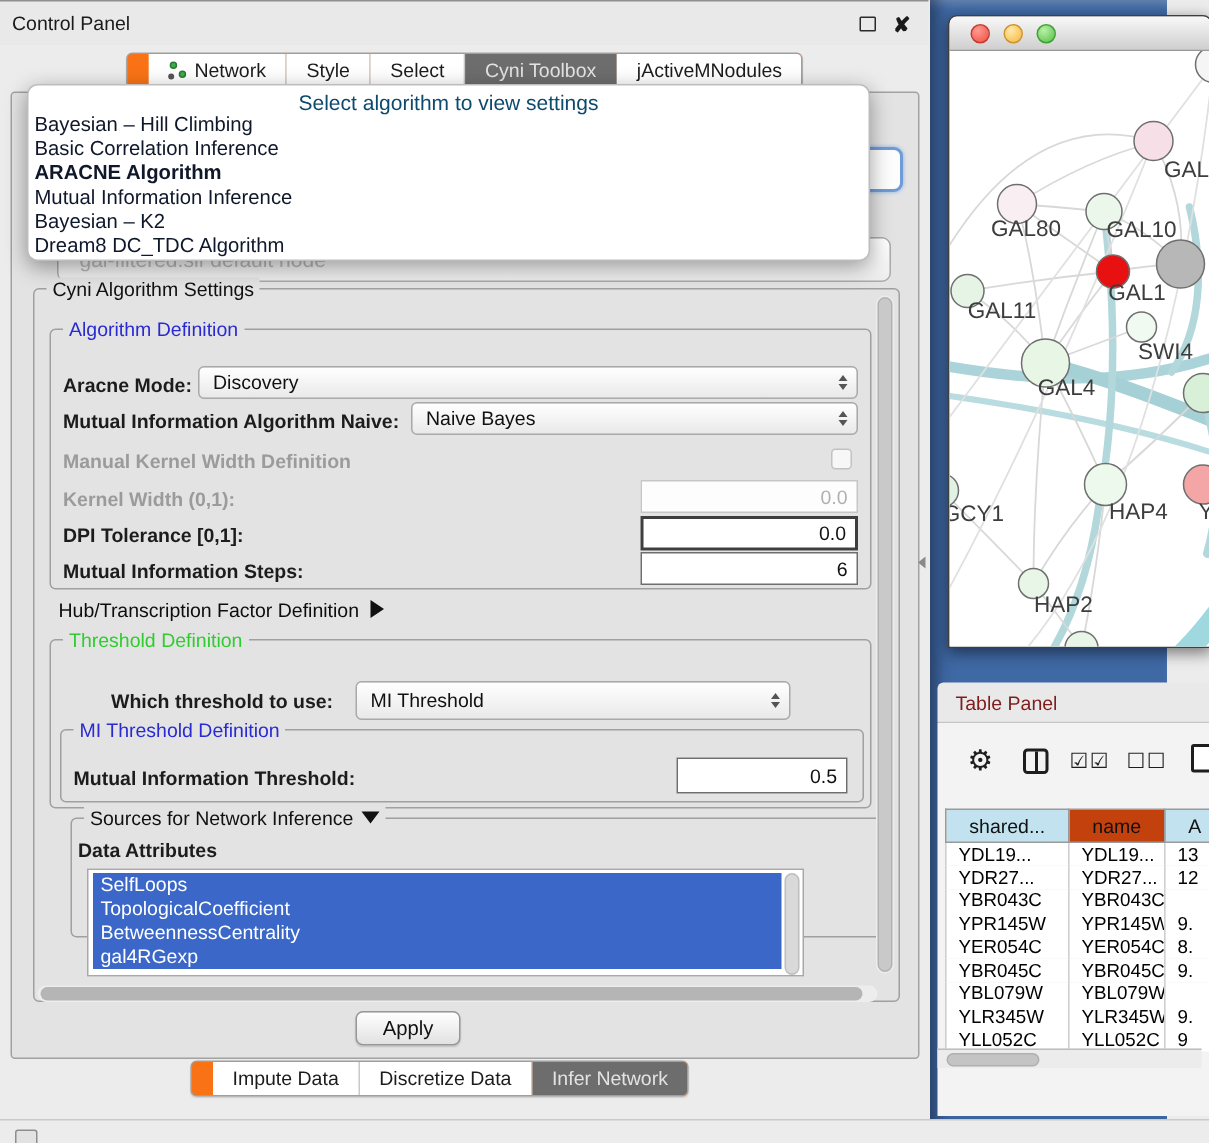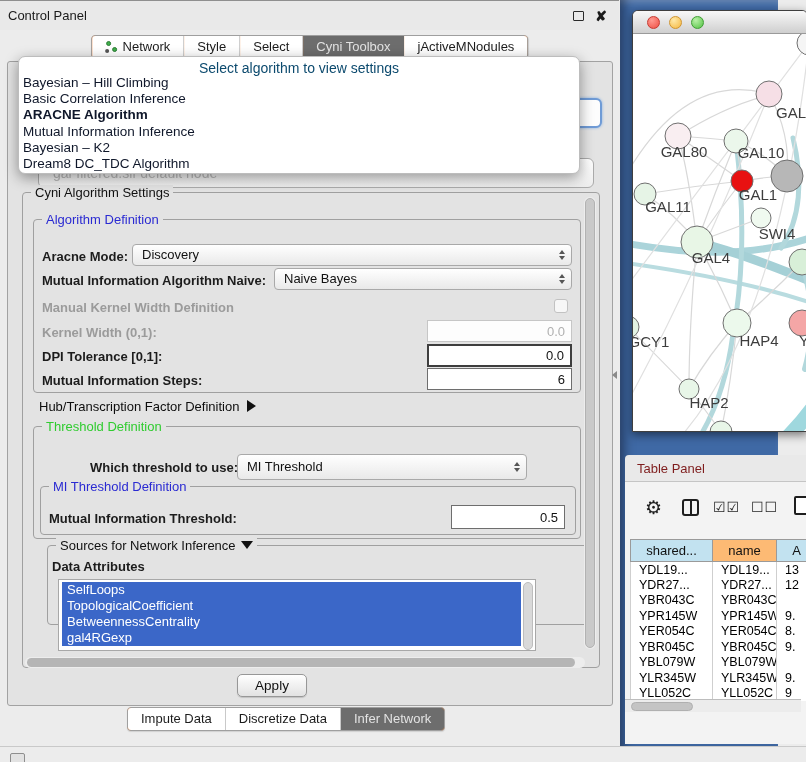--- a/index.html
+++ b/index.html
@@ -6,21 +6,21 @@
   html,body { width:806px; height:762px; overflow:hidden; }
   body { position:relative; background:#ececec; font-family:"Liberation Sans",sans-serif; color:#111; }
 
   
   .control-panel { position:absolute; left:0; top:0; width:619px; height:762px; background:#ececec; }
   .cp-titlebar { position:absolute; left:0; top:0; width:100%; height:30px; background:#e9e9e9; border-top:1px solid #8f8f8f; }
   .cp-title { position:absolute; left:8px; top:0; line-height:30px; font-size:13px; color:#1a1a1a; }
   .cp-float { position:absolute; right:35px; top:10px; width:11px; height:10px; border:1.5px solid #2a2a2a; border-radius:1px; background:transparent; }
   .cp-close { position:absolute; right:12px; top:6px; font-size:14px; font-weight:bold; color:#1a1a1a; line-height:18px; }
 
-  .seg-bar { position:absolute; display:inline-flex; border:1px solid #9f9f9f; border-radius:4px; background:#f97316; overflow:hidden; height:24px; box-shadow:0 1px 1px rgba(0,0,0,.12); }
+  .seg-bar { position:absolute; display:inline-flex; border:1px solid #9f9f9f; border-radius:4px; background:#f97316; overflow:hidden; height:24px; box-shadow:0 1px 1px rgba(0,0,0,.12);padding-left:14px; }
   .seg { display:flex; align-items:center; gap:5px; padding:0 13px; font-size:13px; line-height:22px; color:#1c1c1c; border-right:1px solid #c9c9c9; background:#fff; white-space:nowrap; }
   .seg:last-child { border-right:none; }
   .seg.selected { background:#6d6d6d; color:#e3e3e3; border-right-color:#6d6d6d; }
   #top-tabs { top:35px; left:50%; transform:translateX(-50%); }
   #bottom-tabs { top:707px; left:127px; }
 
   .cp-content { position:absolute; left:7px; top:61px; width:606px; height:645px; background:#e3e3e3; border:1px solid #a2a2a2; border-radius:3px; }
 
   
   .hidden-combo { position:absolute; left:30px; top:96px; width:556px; height:30px; background:linear-gradient(#ffffff,#ededed); border:1px solid #ababab; border-radius:6px; }
@@ -101,21 +101,21 @@
   .icon-cols { position:absolute; left:57px; top:7px; width:17px; height:17px; border:2px solid #1e1e1e; border-radius:3px; }
   .icon-cols::after { content:""; position:absolute; left:5.5px; top:0; width:2px; height:13px; background:#1e1e1e; }
   .icon-checks { position:absolute; top:7px; font-size:14px; letter-spacing:1px; color:#1e1e1e; }
   .icon-checks.on { left:88px; }
   .icon-checks.off { left:126px; }
   .icon-file { position:absolute; left:169px; top:4px; width:14px; height:19px; border:2px solid #1e1e1e; border-radius:2px; background:#fff; }
 
   .tp-table { position:absolute; left:5px; top:57px; width:176px; border-collapse:collapse; table-layout:fixed; font-size:12.5px; }
   .tp-table th { height:22px; font-weight:normal; border:1px solid #9a9a9a; font-size:13px; color:#111; }
   .tp-table th.blue { background:#c2e2f0; }
-  .tp-table th.gray { background:#fdba74; }
+  .tp-table th.gray { background:#c2410c; }
   .tp-table td { height:15.5px; background:#fff; border-left:1px solid #cfcfcf; border-right:1px solid #cfcfcf; padding:0 0 0 8px; white-space:nowrap; overflow:hidden; color:#000; }
   .tp-hscroll { position:absolute; left:0; top:217px; width:176px; height:13px; background:#ececec; border-top:1px solid #bdbdbd; }
   .tp-hscroll .thumb { position:absolute; left:6px; top:2px; width:62px; height:9px; background:#c4c4c4; border-radius:5px; border:1px solid #b0b0b0; }
 
   .footer { position:absolute; left:0; top:746px; width:806px; height:16px; background:#ececec; border-top:1px solid #c9c9c9; }
   .footer .mini-square { position:absolute; left:10px; top:6px; width:15px; height:12px; border:1px solid #8e8e8e; background:#e2e2e2; border-radius:2px; }
 
   .net-tab-icon { display:inline-block; width:13px; height:13px; position:relative; }
   .net-tab-icon i { position:absolute; border-radius:50%; }
   .net-tab-icon .n1 { left:1px; top:0; width:5px; height:5px; background:#3fae4a; border:1px solid #2a7a33; }
@@ -211,21 +211,21 @@
         <input class="tfield mid" style="left: 393px; top: 148px; width: 145px; height: 22px;" value="6">
       </div>
 
       <span class="expander" style="left:16px; top:206px;">
         <span>Hub/Transcription Factor Definition</span><span class="tri-right"></span>
       </span>
 
       <div class="group" id="thr-group">
         <span class="legend green">Threshold Definition</span>
 
-        <span class="lbl" style="left:56px; top:33px;">Which threshold to use:</span>
+        <span class="lbl" style="left:40px; top:33px;">Which threshold to use:</span>
         <div class="combo" style="left:203px; top:27px; width:290px; height:26px; line-height:24px;">
           <span>MI Threshold</span>
           <span class="stepper">
               <i class="up"></i>
               <i class="dn"></i>
             </span>
         </div>
 
         <div class="group" id="mi-group">
           <span class="legend blue" style="background:#e3e3e3;">MI Threshold Definition</span>

